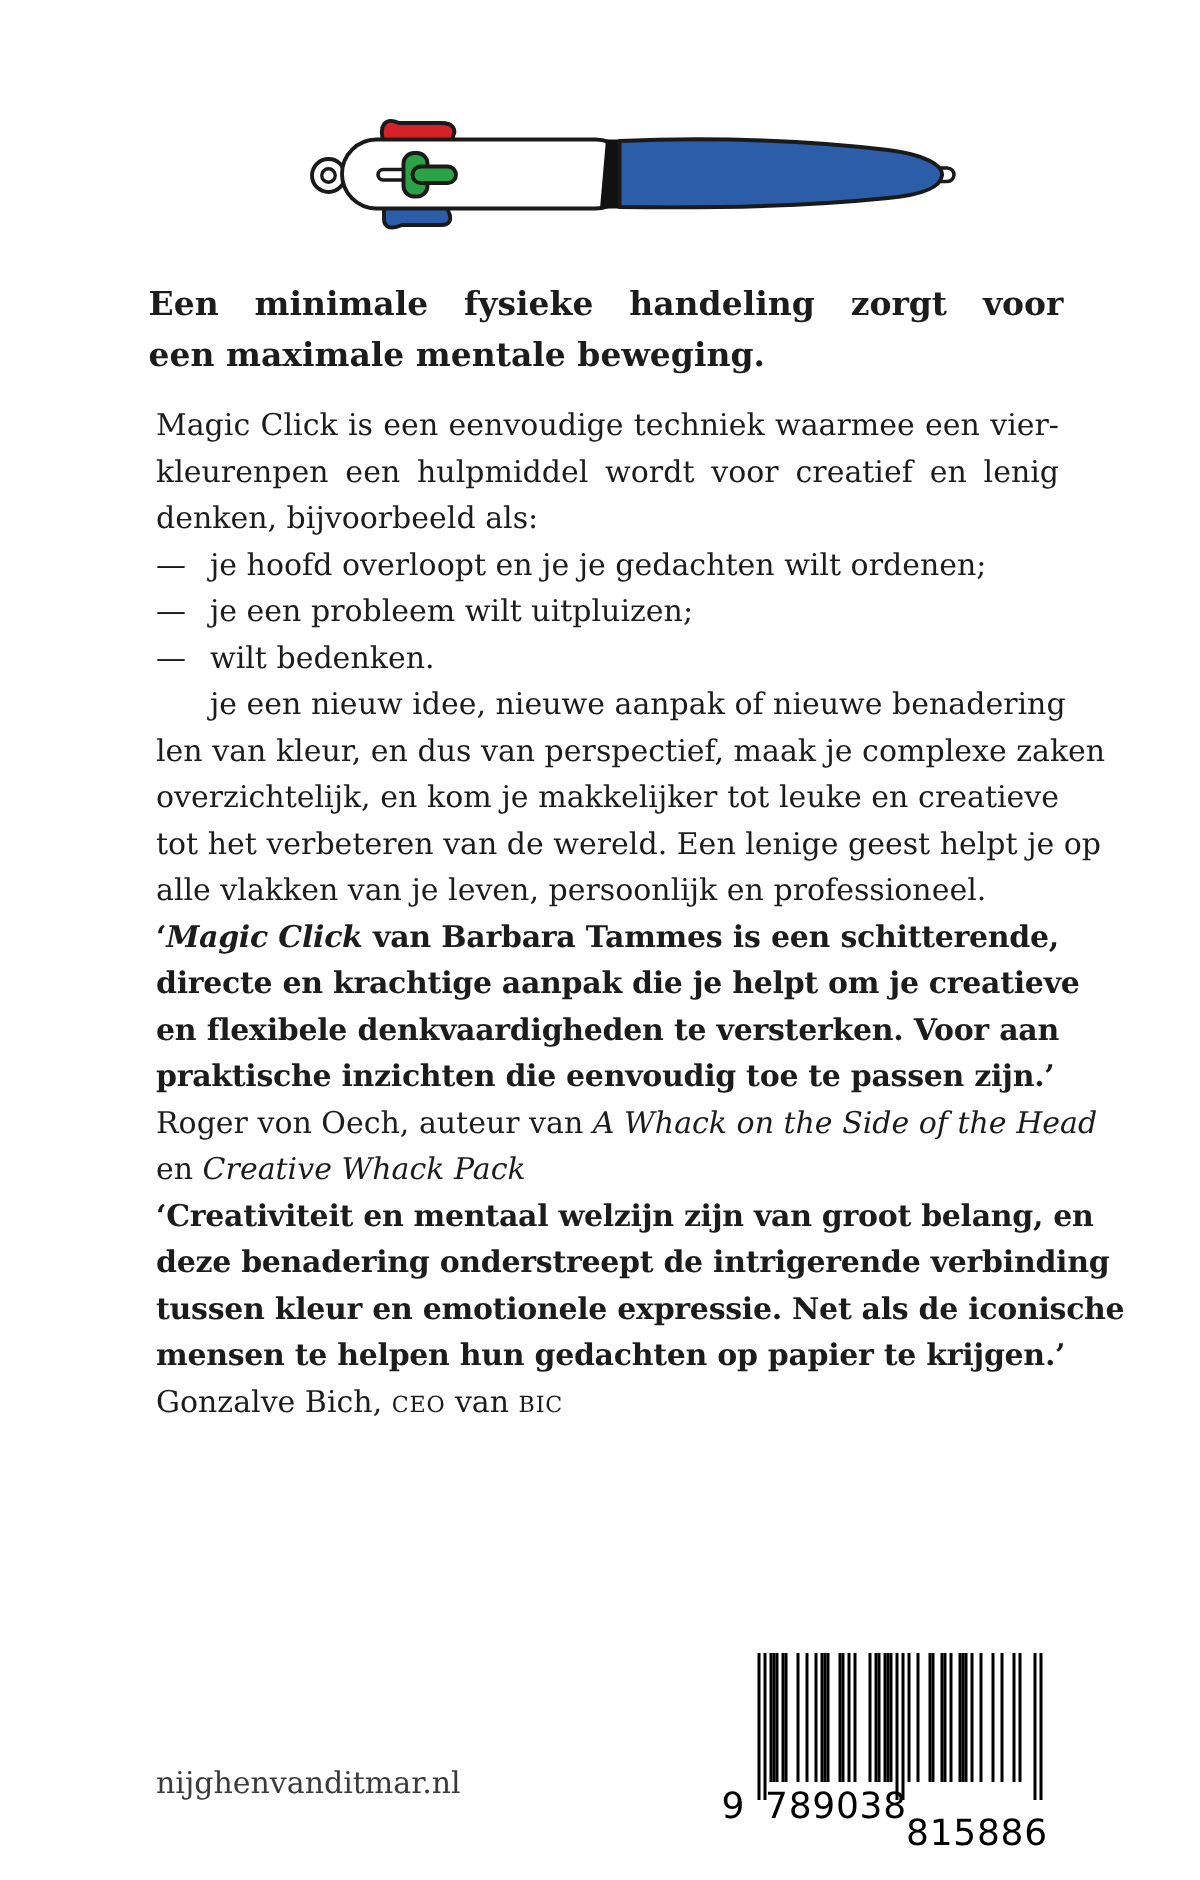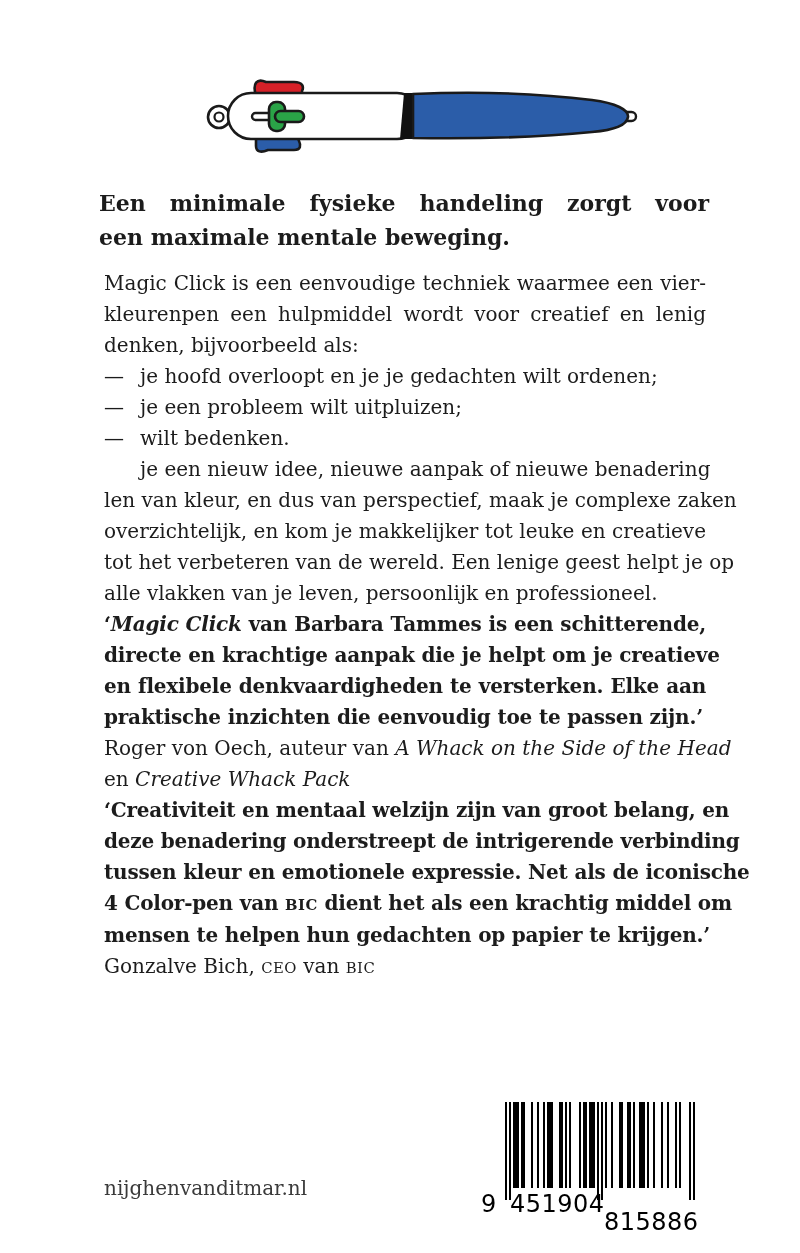--- a/index.html
+++ b/index.html
@@ -108,33 +108,32 @@
   <div class="block">
       <div class="tline">len van kleur, en dus van perspectief, maak je complexe zaken</div>
       <div class="tline">overzichtelijk, en kom je makkelijker tot leuke en creatieve</div>
       <div class="tline">tot het verbeteren van de wereld. Een lenige geest helpt je op</div>
       <div class="tline last">alle vlakken van je leven, persoonlijk en professioneel.</div>
     </div>
 
   <div class="block bold-block quote-gap">
       <div class="tline">‘<i>Magic Click</i> van Barbara Tammes is een schitterende,</div>
       <div class="tline">directe en krachtige aanpak die je helpt om je creatieve</div>
-      <div class="tline">en flexibele denkvaardigheden te versterken. Elke aan</div>
+      <div class="tline">en flexibele denkvaardigheden te versterken. Voor aan</div>
       <div class="tline last">praktische inzichten die eenvoudig toe te passen zijn.’</div>
     </div>
   <div class="block">
       <div class="tline">Roger von Oech, auteur van <i>A Whack on the Side of the Head</i></div>
       <div class="tline last">en <i>Creative Whack Pack</i></div>
     </div>
 
   <div class="block bold-block quote-gap">
       <div class="tline">‘Creativiteit en mentaal welzijn zijn van groot belang, en</div>
       <div class="tline">deze benadering onderstreept de intrigerende verbinding</div>
       <div class="tline">tussen kleur en emotionele expressie. Net als de iconische</div>
-      <div class="tline">4 Color-pen van <span class="sc">BIC</span> dient het als een krachtig middel om</div>
       <div class="tline last">mensen te helpen hun gedachten op papier te krijgen.’</div>
     </div>
   <div class="block">
       <div class="tline last">Gonzalve Bich, <span class="sc">CEO</span> van <span class="sc">BIC</span></div>
     </div>
 
 </div>
 
 <div class="abs publisher">nijghenvanditmar.nl</div>
 
@@ -231,16 +230,16 @@
       <div style="height: 86px; background: transparent;"></div>
       <div style="height: 86px; background: transparent;"></div>
       <div style="height: 86px; background: transparent;"></div>
       <div style="height: 86px; background: transparent;"></div>
       <div style="height: 98px; background: rgb(0, 0, 0);"></div>
       <div style="height: 98px; background: transparent;"></div>
       <div style="height: 98px; background: rgb(0, 0, 0);"></div>
     </div>
   <div class="barcode-digits">
     <span class="bc-first">9</span>
-    <span class="bc-left">451904</span>
+    <span class="bc-left">789038</span>
     <span class="bc-right">815886</span>
   </div>
 </div>
 
 </body></html>

